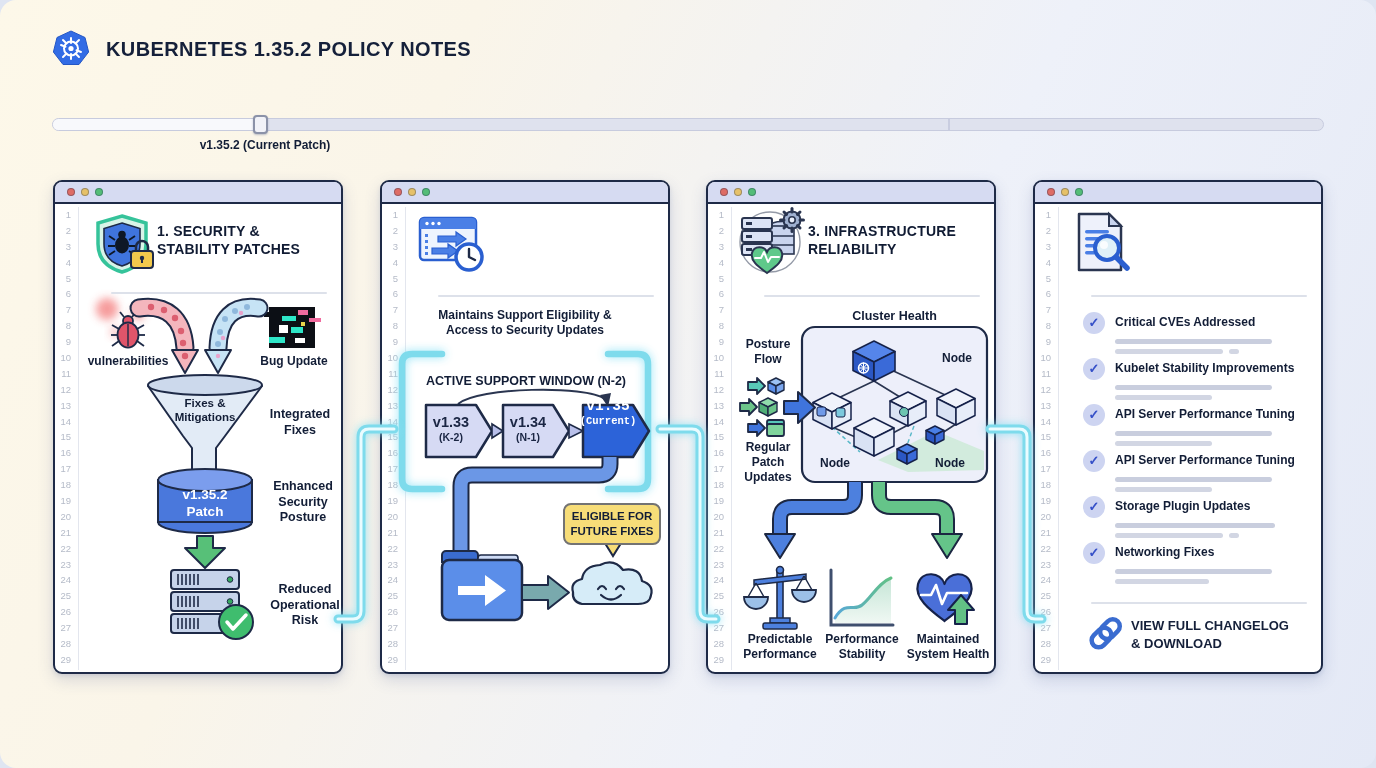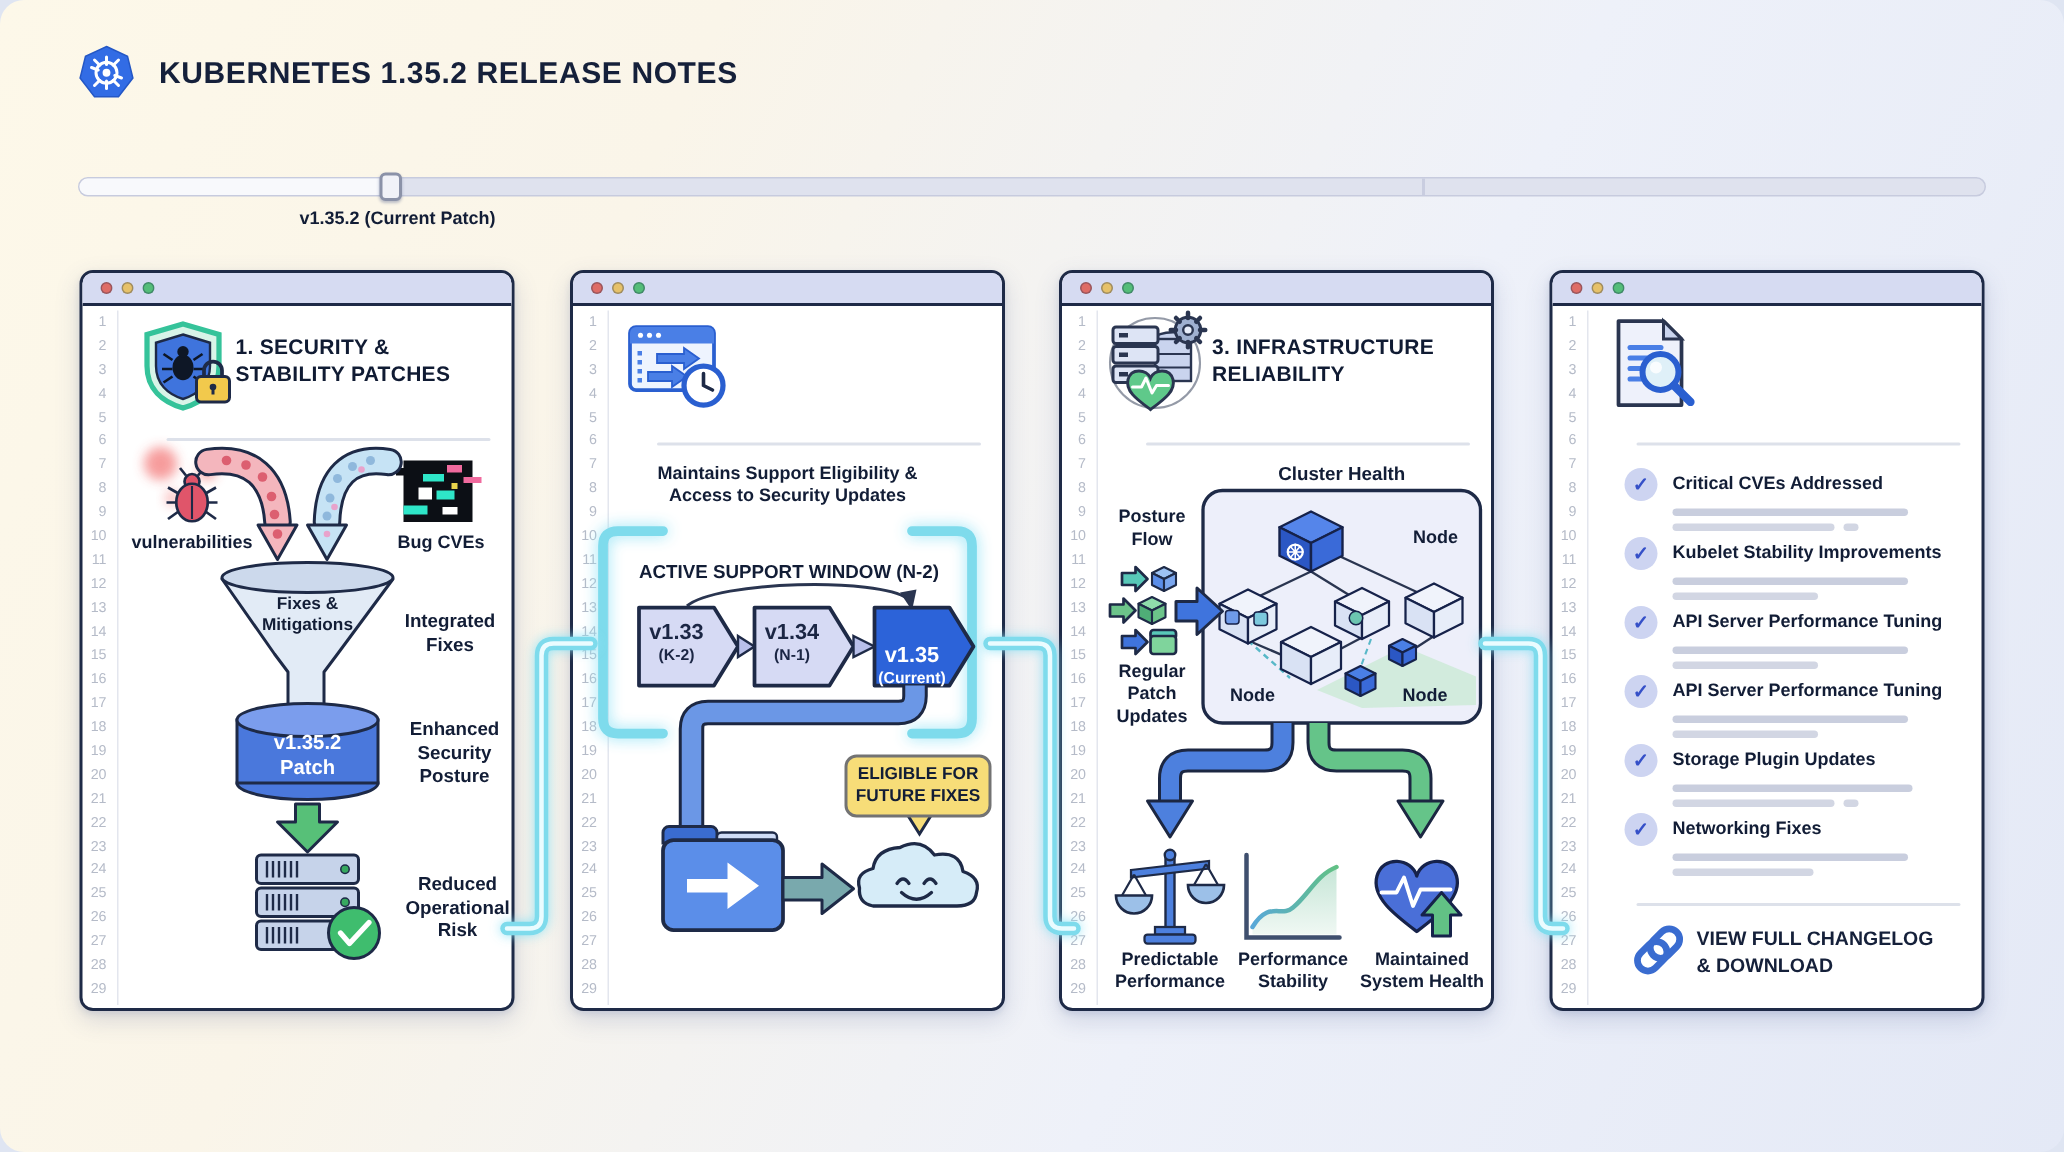--- a/index.html
+++ b/index.html
@@ -65,21 +65,21 @@
           <line x1="19" y1="24" x2="19" y2="29"></line>
         <line x1="9" y1="15" x2="13.5" y2="16.7"></line>
           <line x1="24.5" y1="20.3" x2="29" y2="22"></line>
         <line x1="11" y1="27" x2="14.5" y2="23.5"></line>
           <line x1="23.5" y1="13.5" x2="27" y2="10"></line>
         <line x1="27" y1="27" x2="23.5" y2="23.5"></line>
           <line x1="14.5" y1="13.5" x2="11" y2="10"></line>
       </g>
       <circle cx="19" cy="18.5" r="2.6" fill="#fff"></circle>
     </svg>
-    <h1>KUBERNETES 1.35.2 RELEASE NOTES</h1>
+    <h1>KUBERNETES 1.35.2 POLICY NOTES</h1>
   </div>
 
   <div class="slider-track">
     <div class="slider-fill"></div>
     <div class="slider-tick"></div>
     <div class="slider-handle"></div>
   </div>
   <div class="slider-label">v1.35.2 (Current Patch)</div>
 
   <svg class="connectors" width="1376" height="768" viewBox="0 0 1376 768">
@@ -254,21 +254,21 @@
             <circle cx="175" cy="397.5" r="2.8" fill="#37a85f" stroke="#1e2a47" stroke-width="1"></circle>
           </g>
           <g>
             <circle cx="181" cy="418" r="17" fill="#3fbd6e" stroke="#1e2a47" stroke-width="2"></circle>
             <path d="M 172 418 L 178 425 L 191 411" fill="none" stroke="#fff" stroke-width="3.5" stroke-linecap="round" stroke-linejoin="round"></path>
           </g>
         </svg>
         <div class="phead" style="left:102px;top:18px;width:168px;">1. SECURITY &amp; STABILITY PATCHES</div>
         <div class="pdiv" style="left:56px;top:88px;width:216px;"></div>
         <div class="lbl" style="left:14px;top:150px;width:118px;">vulnerabilities</div>
-        <div class="lbl" style="left:198px;top:150px;width:82px;">Bug CVEs</div>
+        <div class="lbl" style="left:198px;top:150px;width:82px;">Bug Update</div>
         <div class="lbl" style="left:103px;top:192px;width:94px;font-size:11.5px;">Fixes &amp; Mitigations</div>
         <div class="lbl" style="left:210px;top:203px;width:70px;font-size:12.5px;">Integrated Fixes</div>
         <div class="lbl" style="left:104px;top:283px;width:92px;color:#fff;font-size:13.5px;">
           <span style="display:block;">v1.35.2</span>
           <span style="display:block;">Patch</span>
         </div>
         <div class="lbl" style="left:210px;top:275px;width:76px;font-size:12.5px;">Enhanced Security Posture</div>
         <div class="lbl" style="left:210px;top:378px;width:80px;font-size:12.5px;">Reduced Operational Risk</div>
       </div>
     </div>
@@ -373,21 +373,21 @@
         <div class="lbl" style="left:38px;top:104px;width:210px;">Maintains Support Eligibility &amp; Access to Security Updates</div>
         <div class="lbl" style="left:24px;top:170px;width:240px;font-size:12.5px;">ACTIVE SUPPORT WINDOW (N-2)</div>
         <div class="chtxt" style="left:39px;top:210px;width:60px;">
           <span class="v">v1.33</span>
             <span class="t">(K-2)</span>
         </div>
         <div class="chtxt" style="left:116px;top:210px;width:60px;">
           <span class="v">v1.34</span>
             <span class="t">(N-1)</span>
         </div>
-        <div class="chtxt cur" style="left:196px;top:225px;width:60px;">
+        <div class="chtxt cur" style="left:196px;top:194px;width:60px;font-family:Liberation Mono, monospace;">
           <span class="v">v1.35</span>
             <span class="t">(Current)</span>
         </div>
         <div class="bubble" style="left:181px;top:299px;width:98px;">ELIGIBLE FOR FUTURE FIXES</div>
       </div>
     </div>
   </div>
 
   <div class="panel" style="left:706px;">
     <div class="titlebar">

